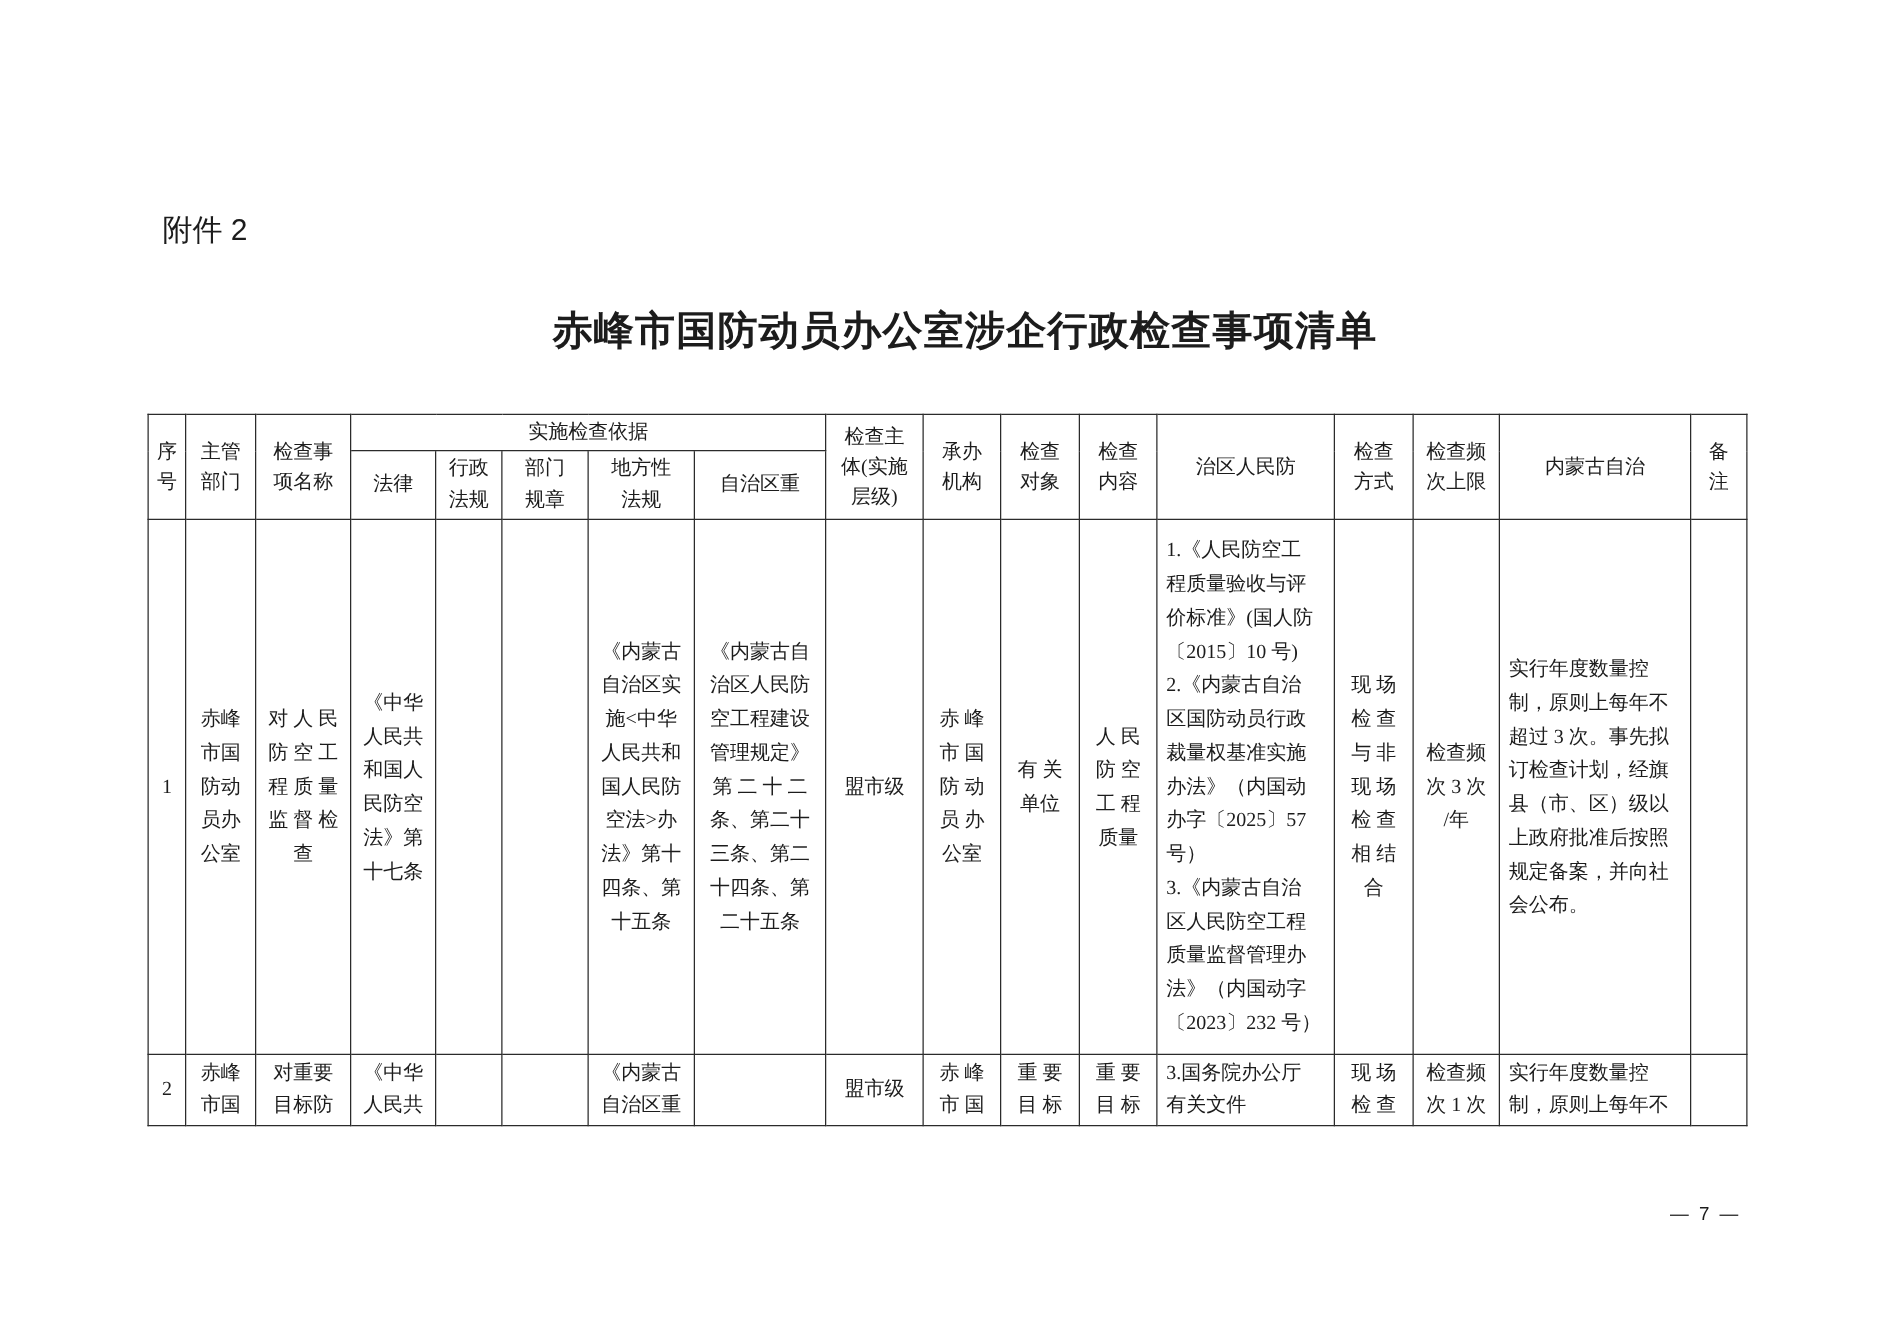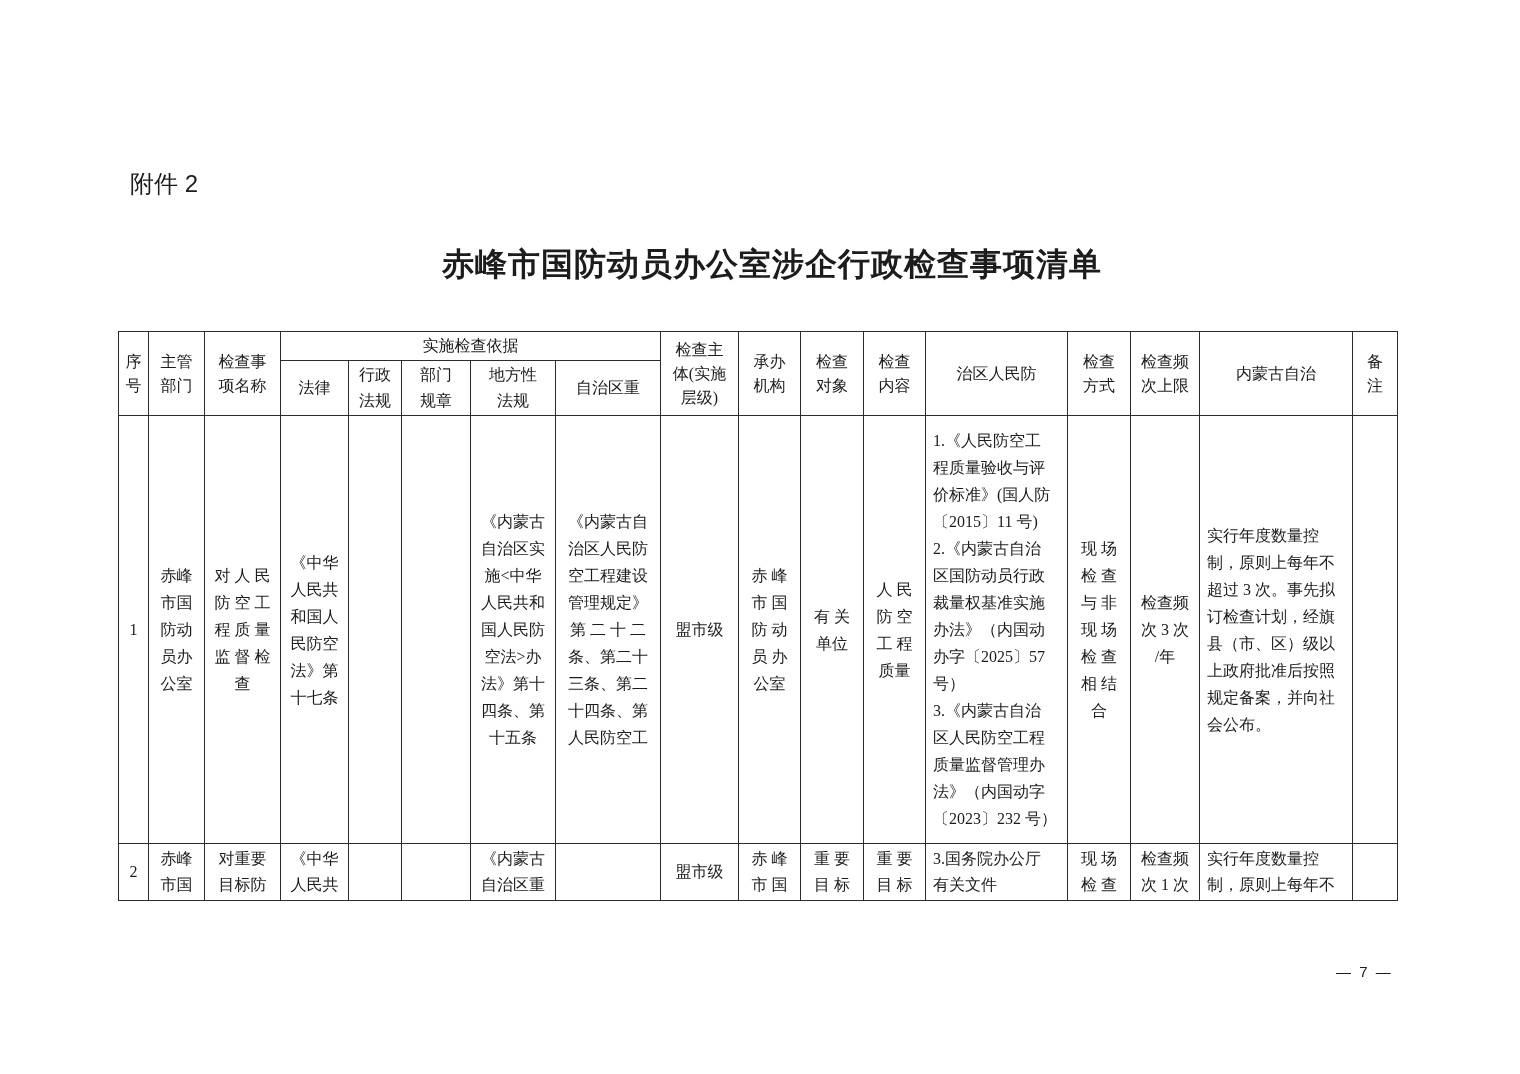--- a/index.html
+++ b/index.html
@@ -149,37 +149,37 @@
 四条、第
 十五条</td>
         <td>《内蒙古自
 治区人民防
 空工程建设
 管理规定》
 第 二 十 二
 条、第二十
 三条、第二
 十四条、第
-人民防空工</td>
+二十五条</td>
         <td>盟市级</td>
         <td>赤 峰
 市 国
 防 动
 员 办
 公室</td>
         <td>有 关
 单位</td>
         <td>人 民
 防 空
 工 程
 质量</td>
         <td class="left">1.《人民防空工
 程质量验收与评
 价标准》(国人防
-〔2015〕11 号)
+〔2015〕10 号)
 2.《内蒙古自治
 区国防动员行政
 裁量权基准实施
 办法》（内国动
 办字〔2025〕57
 号）
 3.《内蒙古自治
 区人民防空工程
 质量监督管理办
 法》（内国动字

